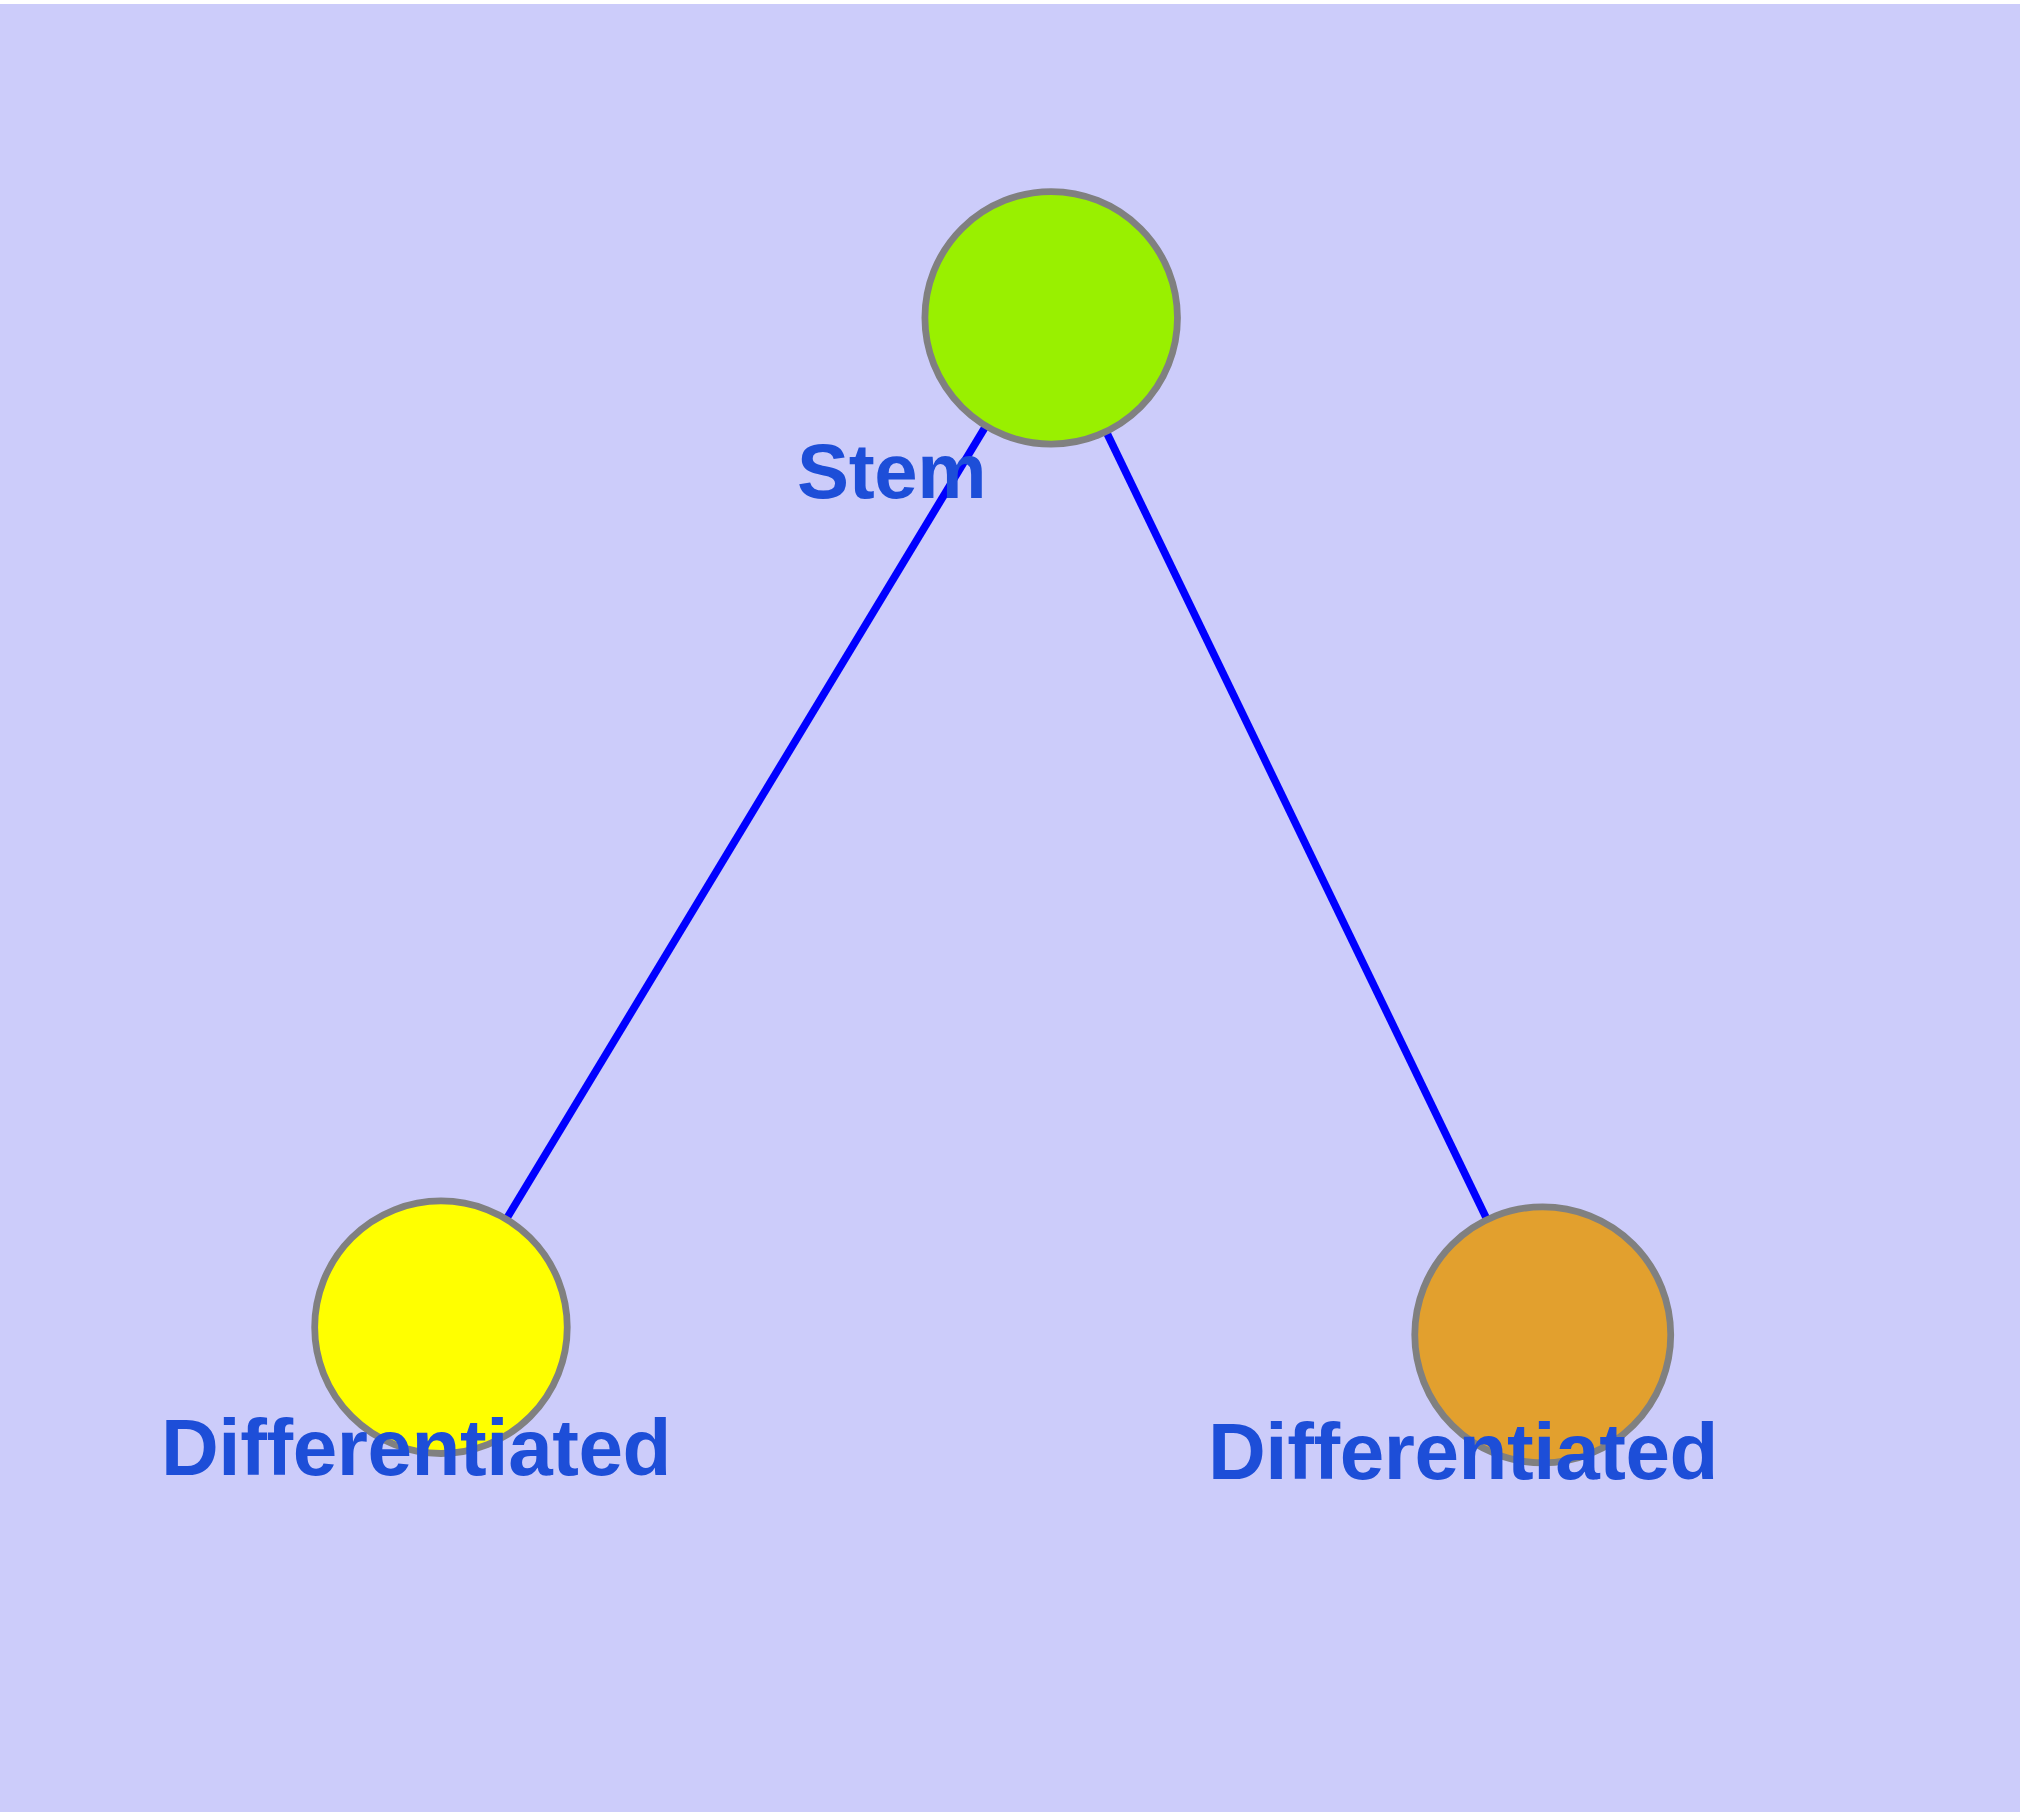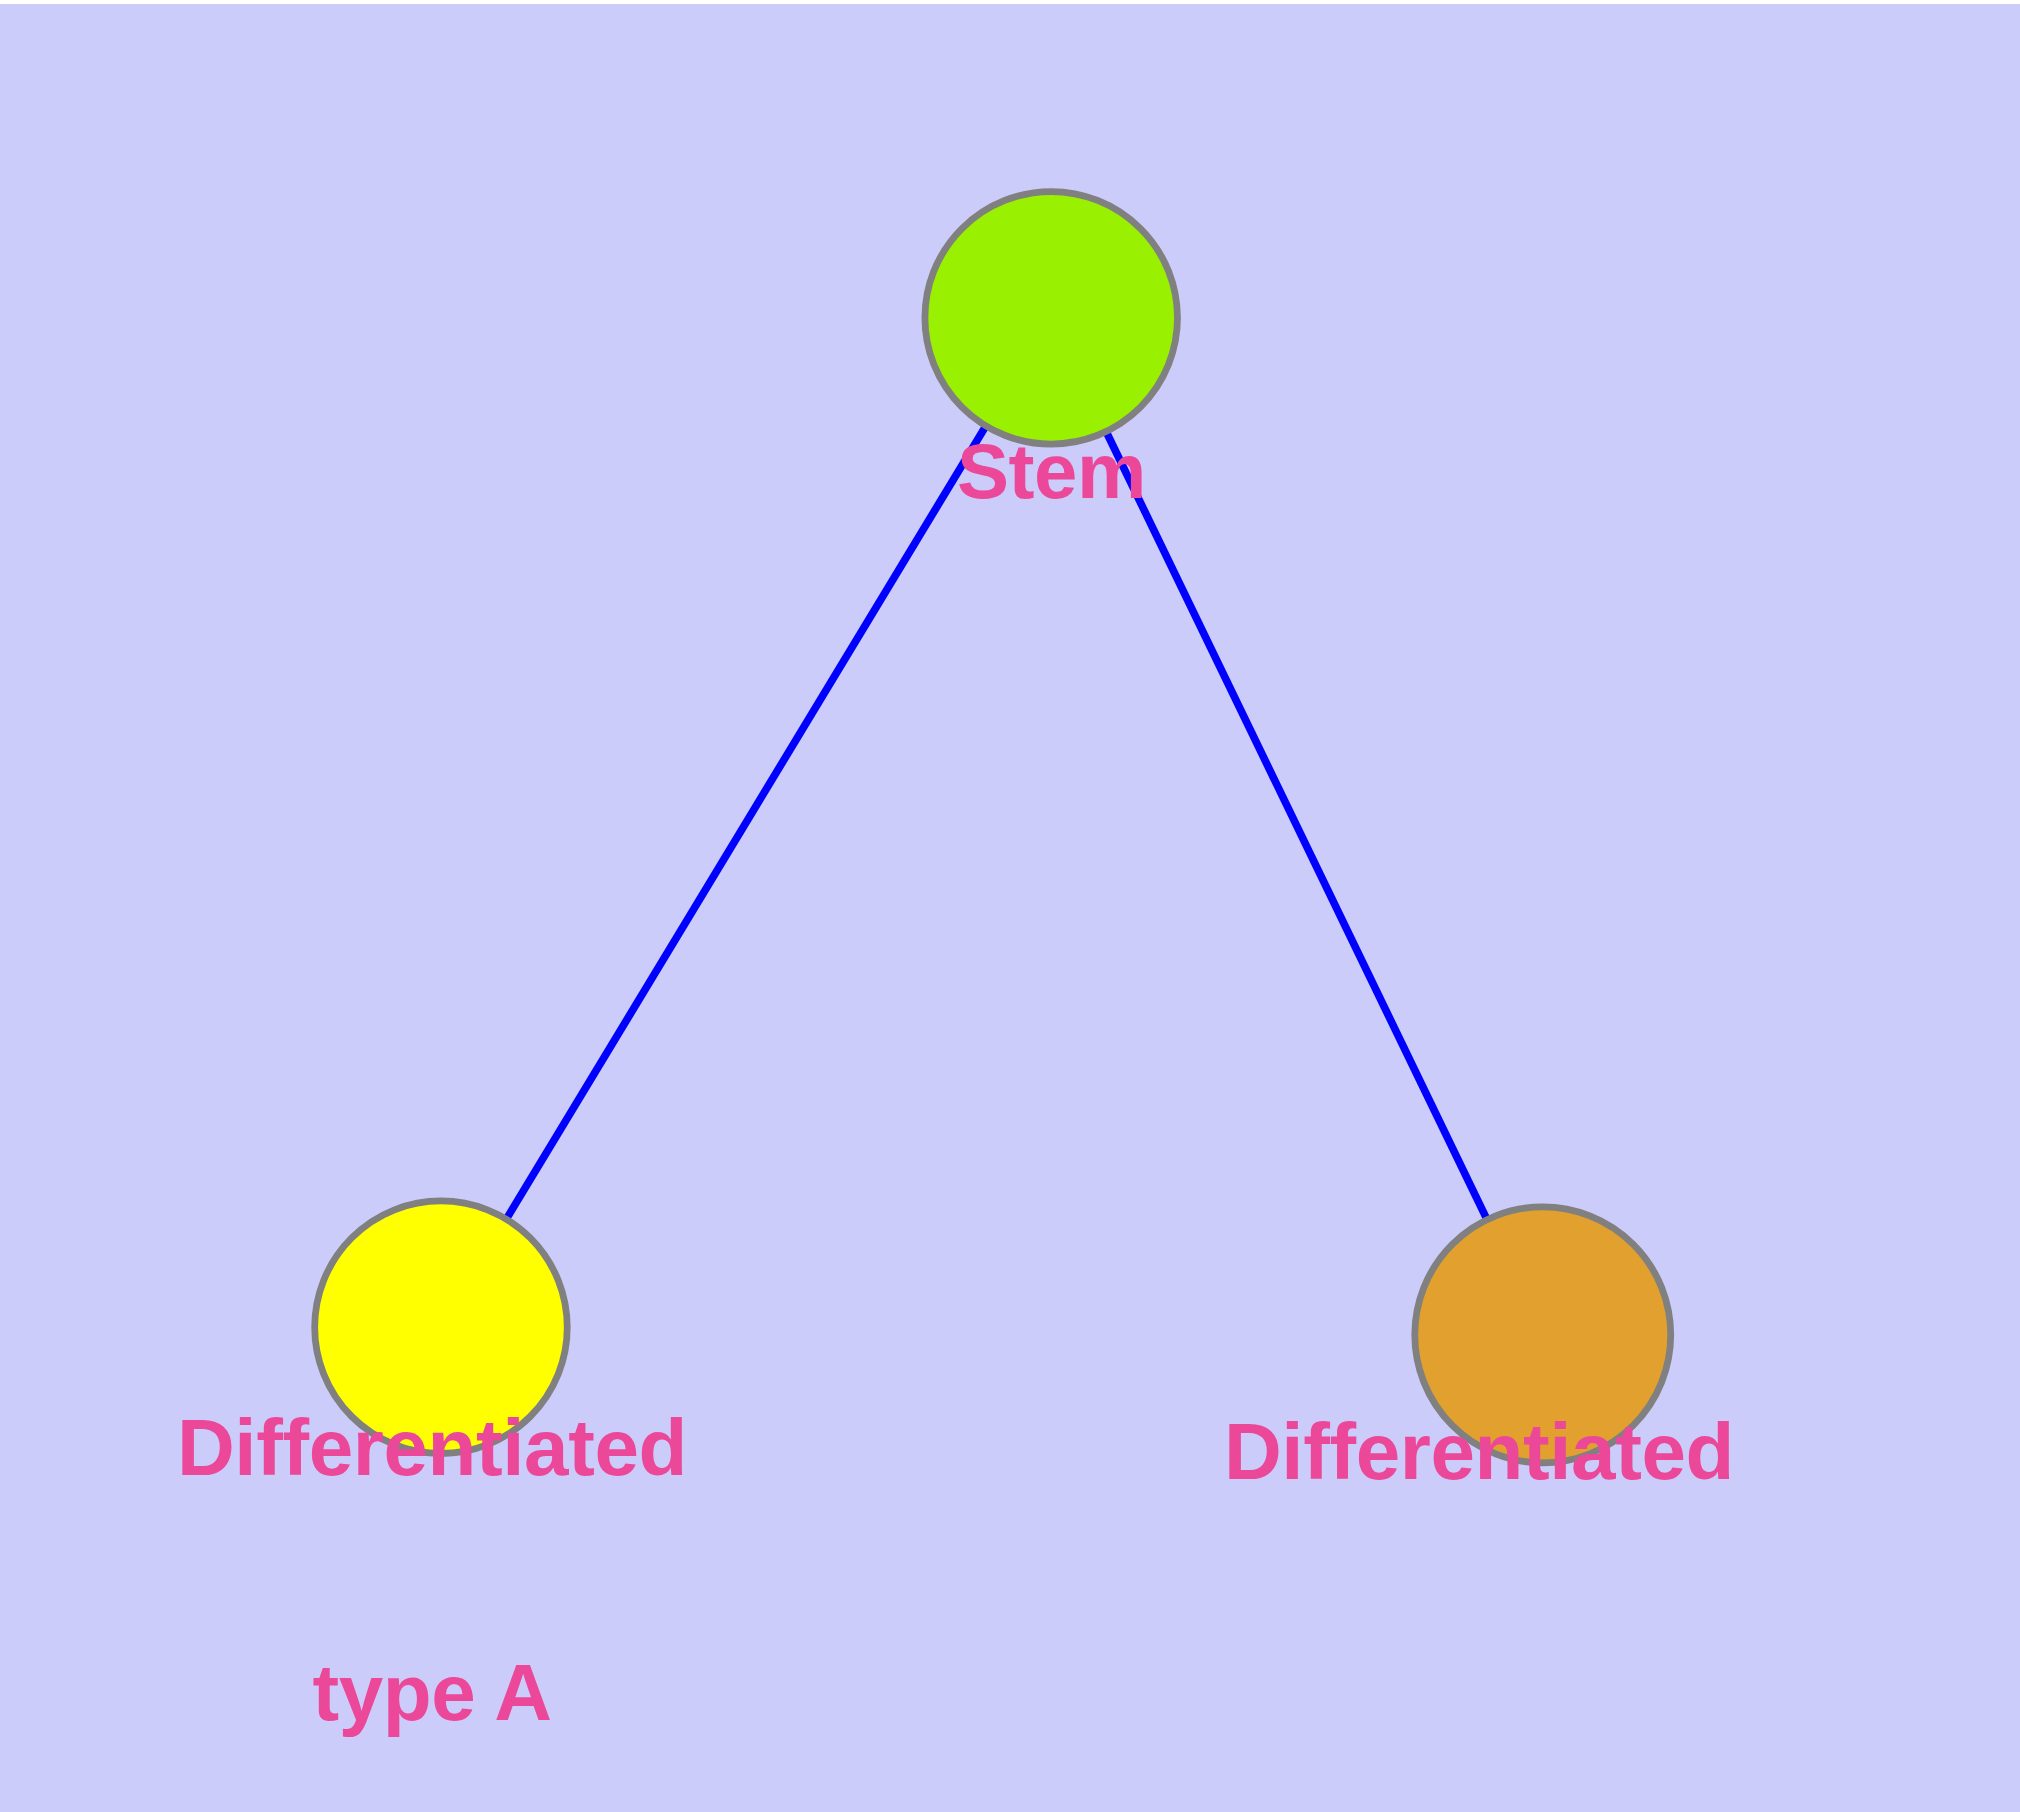--- a/index.html
+++ b/index.html
@@ -26,23 +26,23 @@
   }
   #graph-svg {
     position: absolute;
     left: 0;
     top: 0;
     width: 2021px;
     height: 1812px;
   }
   .node-label {
     position: absolute;
-    color: #ec4899;
+    color: #1d4ed8;
     font-weight: bold;
-    text-align: center;
+    text-align: left;
     white-space: pre;
     line-height: 1.02;
     letter-spacing: -0.4px;
     pointer-events: none;
     -webkit-font-smoothing: antialiased;
   }
   #label-stem {
     font-size: 78px;
     left: 797px;
     top: 273px;
@@ -81,21 +81,20 @@
       <circle cx="1820" cy="1575" r="151" fill="#e2a02e" stroke="#808080" stroke-width="8"></circle>
     </g>
   </svg>
 
   <div class="node-label" id="label-stem">
     <div>Stem</div>
   </div>
 
   <div class="node-label" id="label-a">
     <div>Differentiated</div>
-    <div>type A</div>
   </div>
 
   <div class="node-label" id="label-b">
     <div>Differentiated</div>
   </div>
 
 </div>
 
 
 </body></html>

